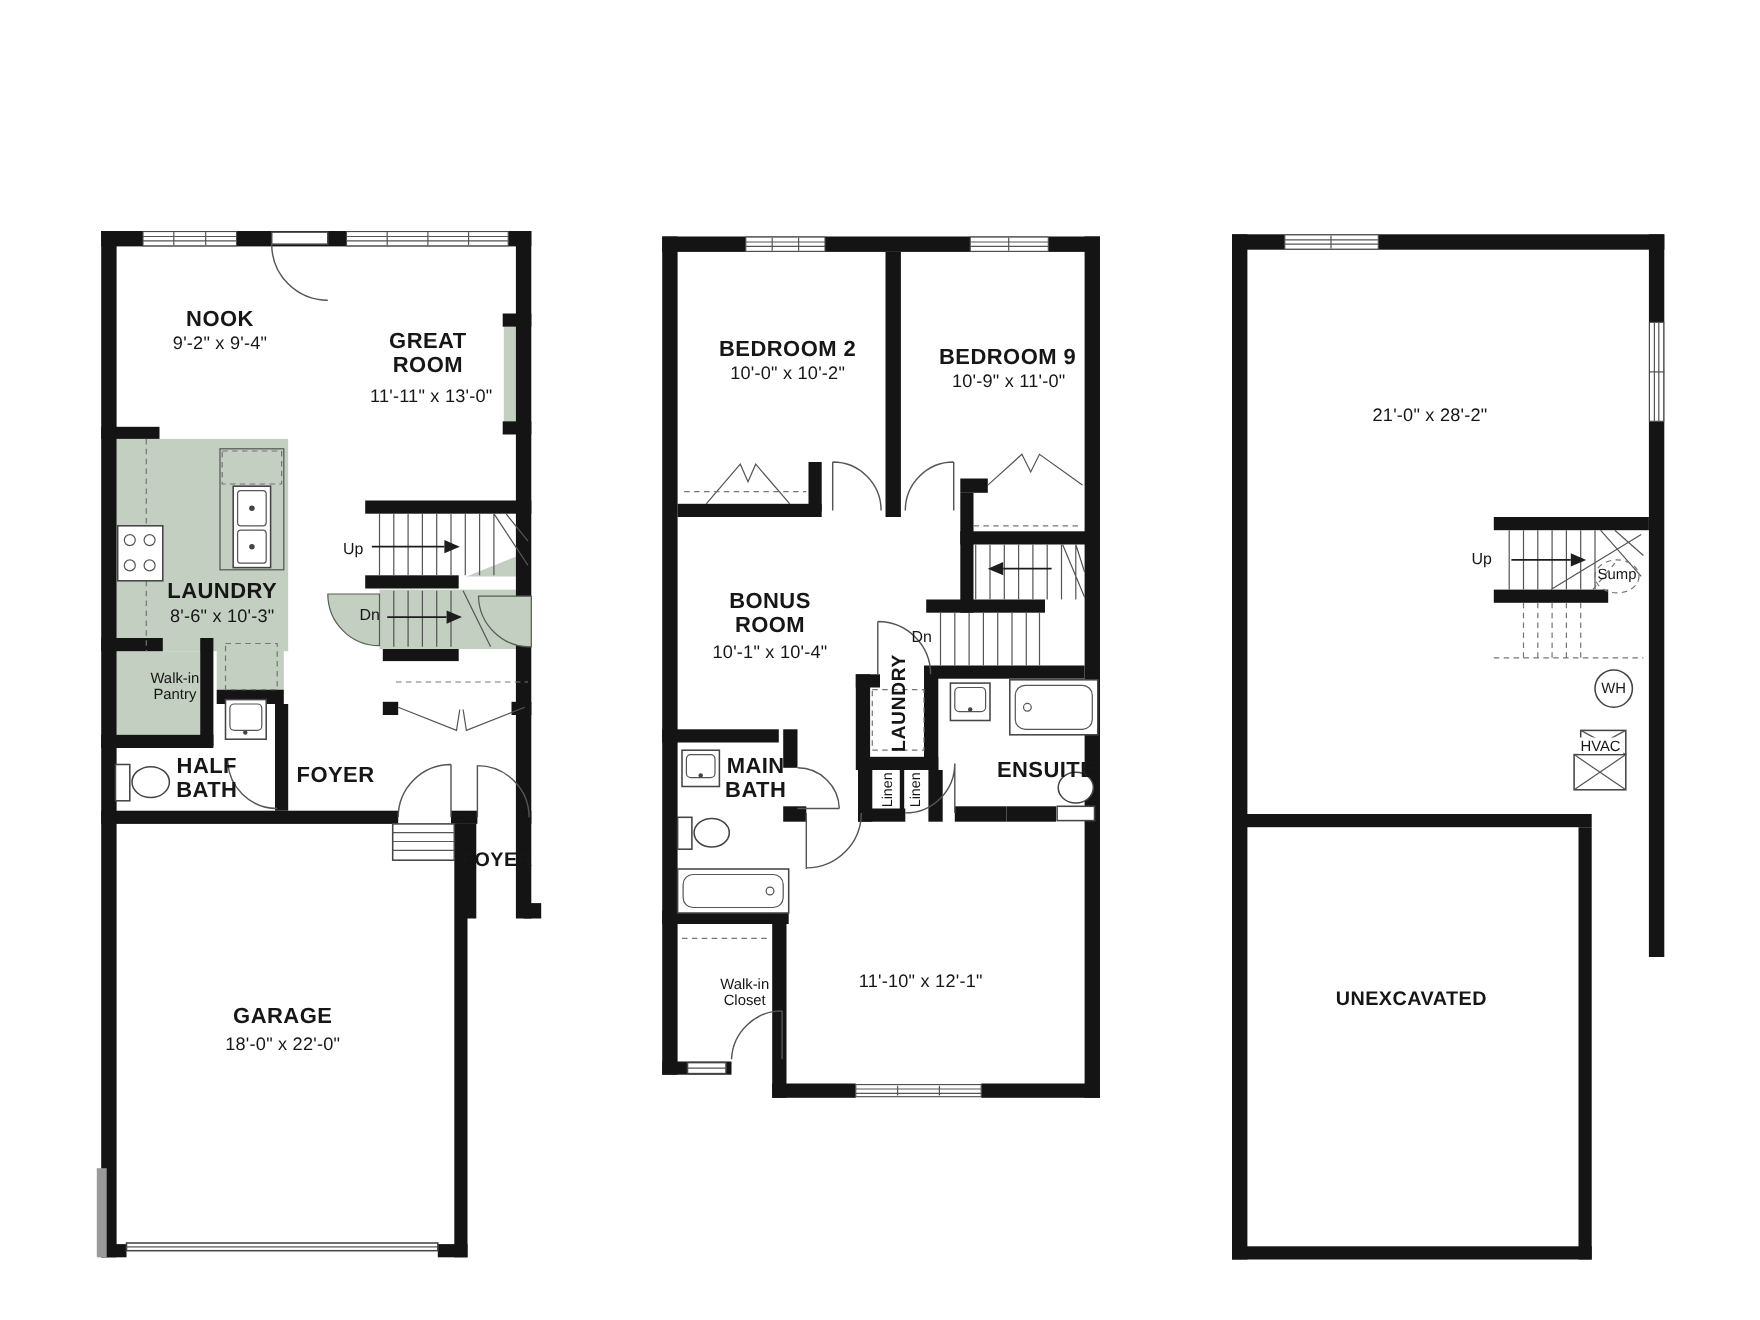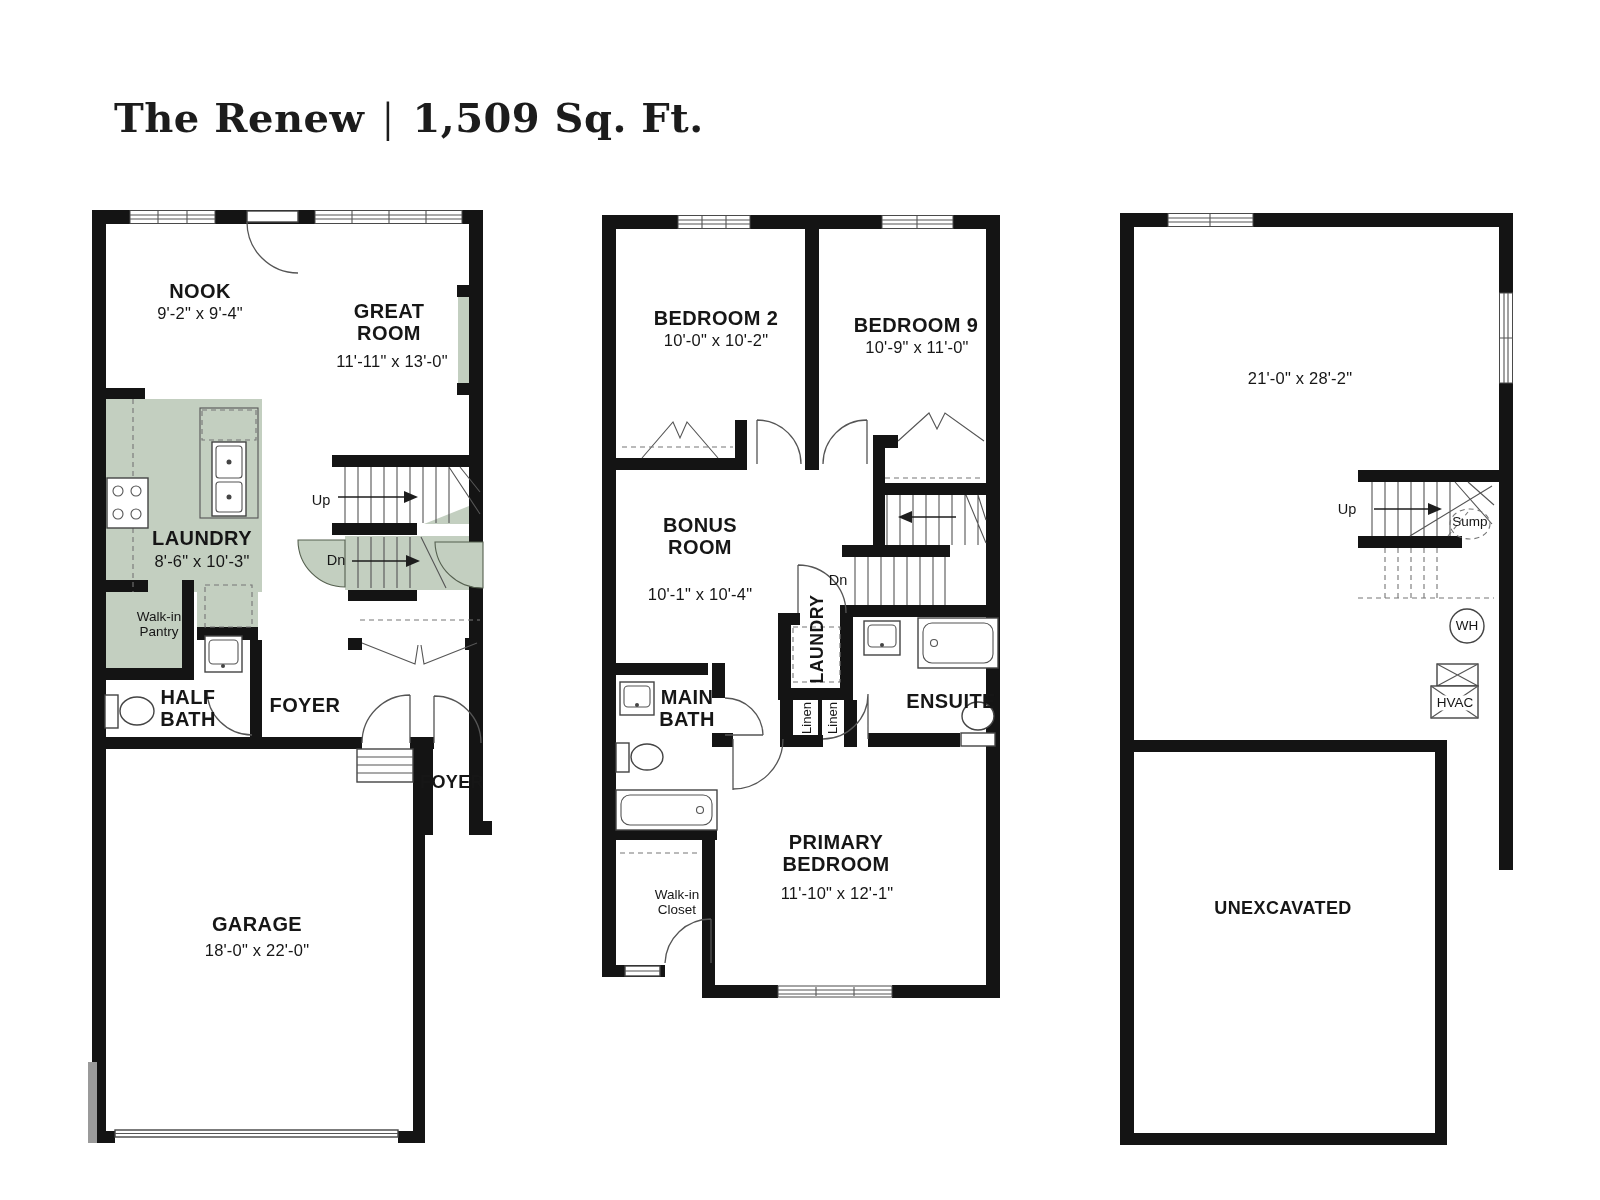--- a/index.html
+++ b/index.html
@@ -31,23 +31,20 @@
   .door{stroke:#555;stroke-width:1.3;fill:none;}
   .gd{fill:#c3cfc0;stroke:#55604f;stroke-width:1.1;}
   .arr{stroke:#1d1d1d;stroke-width:1.6;fill:none;}
   .arrh{fill:#1d1d1d;stroke:none;}
 </style>
 </head>
 <body>
 
 <div class="page">
 
-  <div class="title">
-    <span>The Renew</span><span class="sep">|</span><span>1,509 Sq. Ft.</span>
-  </div>
 
   <svg class="plan-svg" style="left:85px;top:205px" width="415" height="945" viewBox="85 205 415 945">
     <g fill="#c3cfc0">
       <rect x="106" y="399" width="156" height="193"></rect>
       <rect x="106" y="592" width="76" height="76"></rect>
       <rect x="197" y="580" width="61" height="47"></rect>
       <rect x="458" y="297" width="11" height="86"></rect>
       <rect x="345" y="536" width="124" height="54"></rect>
       <polygon points="424,524 469,524 469,506"></polygon>
     </g>
@@ -299,32 +296,31 @@
   <div class="lbl room-sm" style="left:452px;top:782px">FOYER</div>
   <div class="lbl room" style="left:257px;top:924px">GARAGE</div>
   <div class="lbl dim" style="left:257px;top:950px">18'-0" x 22'-0"</div>
   <div class="lbl nav" style="left:321px;top:500px">Up</div>
   <div class="lbl nav" style="left:336px;top:560px">Dn</div>
 
   <div class="lbl room" style="left:716px;top:318px">BEDROOM 2</div>
   <div class="lbl dim" style="left:716px;top:340px">10'-0" x 10'-2"</div>
   <div class="lbl room" style="left:916px;top:325px">BEDROOM 9</div>
   <div class="lbl dim" style="left:917px;top:347px">10'-9" x 11'-0"</div>
-  <div class="lbl room wrap" style="left:700px;top:536px;width:112px">BONUS ROOM</div>
+  <div class="lbl room wrap" style="left:700px;top:558px;width:112px">BONUS ROOM</div>
   <div class="lbl dim" style="left:700px;top:594px">10'-1" x 10'-4"</div>
   <div class="lbl rlaundry rot" style="left:817px;top:639px">LAUNDRY</div>
   <div class="lbl rlinen rot" style="left:806px;top:718px">Linen</div>
   <div class="lbl rlinen rot" style="left:832px;top:718px">Linen</div>
   <div class="lbl room wrap" style="left:687px;top:708px;width:88px">MAIN BATH</div>
   <div class="lbl room" style="left:951px;top:701px">ENSUITE</div>
-  <div class="lbl room wrap" style="left:836px;top:853px;width:172px">PRIMARY BEDROOM</div>
   <div class="lbl dim" style="left:837px;top:893px">11'-10" x 12'-1"</div>
   <div class="lbl tiny wrap" style="left:677px;top:902px;width:72px">Walk-in Closet</div>
   <div class="lbl nav" style="left:838px;top:580px">Dn</div>
 
   <div class="lbl dim" style="left:1300px;top:378px">21'-0" x 28'-2"</div>
   <div class="lbl room-sm" style="left:1283px;top:908px">UNEXCAVATED</div>
   <div class="lbl nav" style="left:1347px;top:509px">Up</div>
   <div class="lbl tiny" style="left:1470px;top:522px">Sump</div>
   <div class="lbl tiny" style="left:1467px;top:626px">WH</div>
-  <div class="lbl tiny bgw" style="left:1455px;top:703px">HVAC</div>
+  <div class="lbl tiny bgw" style="left:1455px;top:678px">HVAC</div>
 
 </div>
 
 </body></html>

